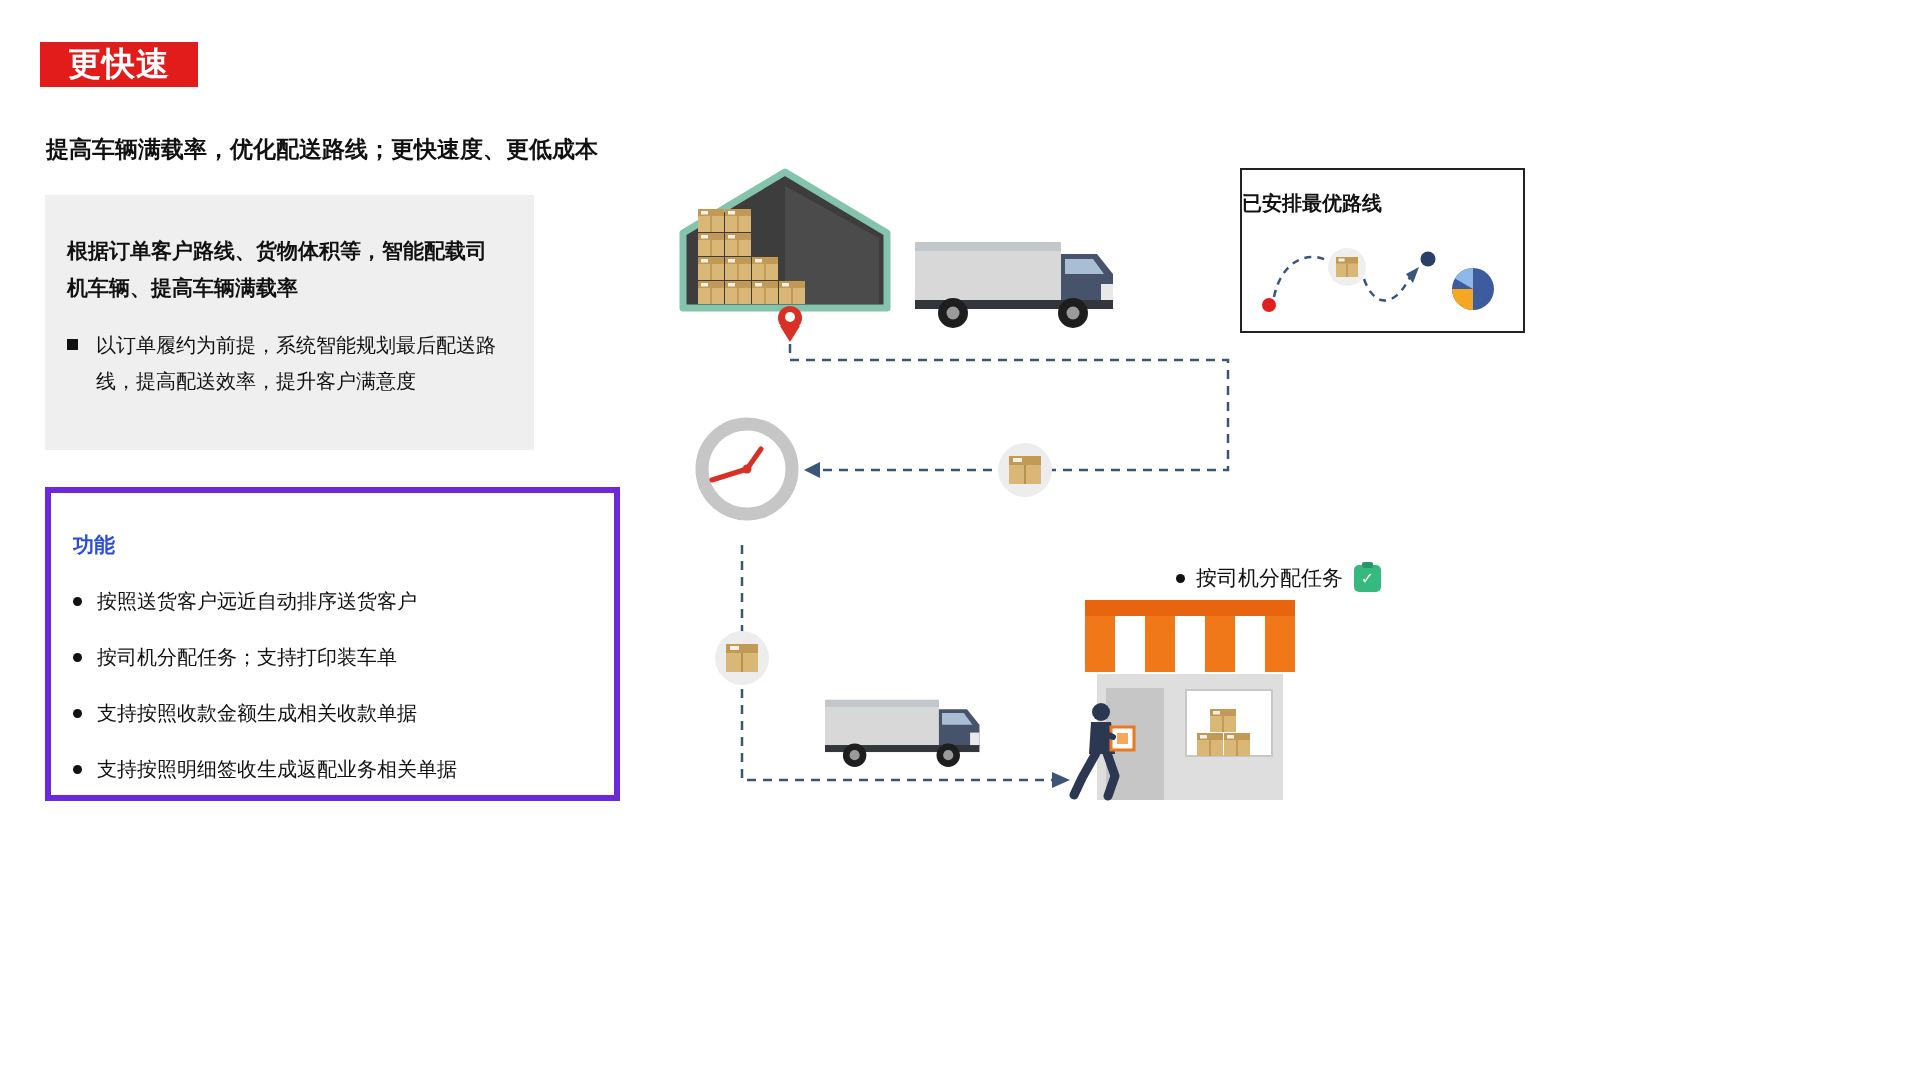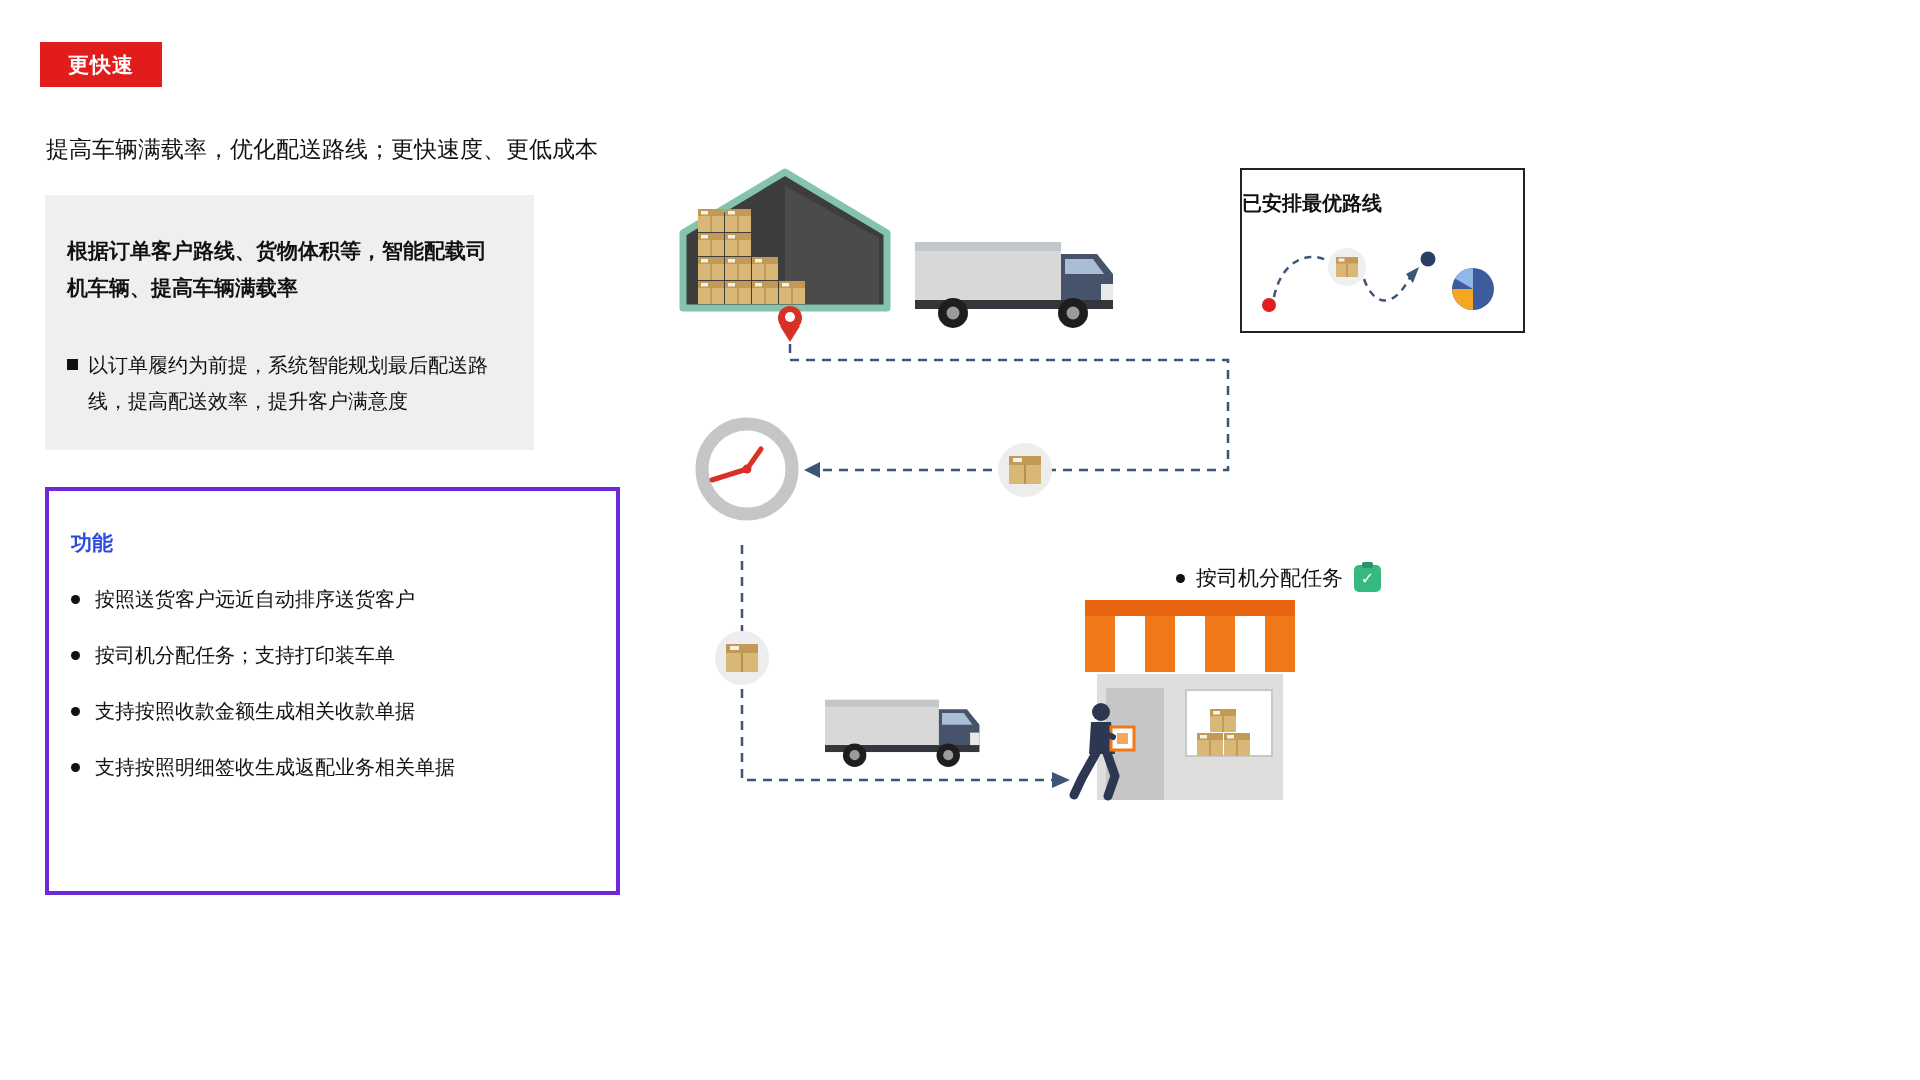--- a/index.html
+++ b/index.html
@@ -15,38 +15,38 @@
     background:#fff;
     font-family:"Liberation Sans","DejaVu Sans",sans-serif;
     position:relative;overflow:hidden;color:#111;
   }
   .slide{position:absolute;inset:0;background:#fff}
 
   
   .header{position:absolute;left:40px;top:42px;display:flex;align-items:center;gap:26px}
   .title{font-size:45px;font-weight:800;color:var(--title-blue);letter-spacing:1px;line-height:1.1}
   .badge{
-    background:var(--badge-red);color:#fff;font-size:21px;font-weight:700;
+    background:var(--badge-red);color:#fff;font-size:33px;font-weight:700;
     height:45px;padding:0 28px;display:flex;align-items:center;letter-spacing:1px;
   }
-  .subtitle{position:absolute;left:46px;top:134px;font-size:23px;font-weight:400}
+  .subtitle{position:absolute;left:46px;top:134px;font-size:23px;font-weight:700}
 
   
   .summary-box{
     position:absolute;left:45px;top:195px;width:489px;height:255px;
     background:#EFEFEF;padding:38px 28px 0 22px;
   }
   .summary-heading{font-size:21px;font-weight:700;line-height:1.75}
-  .summary-bullet{display:flex;gap:10px;margin-top:40px;font-size:20px;line-height:1.8}
+  .summary-bullet{display:flex;gap:18px;margin-top:20px;font-size:20px;line-height:1.8}
   .sq-bullet{width:11px;height:11px;background:#111;margin-top:12px;flex:none}
 
   
   .features-box{
-    position:absolute;left:45px;top:487px;width:575px;height:408px;
-    border:4px solid #6d28d9;background:#fff;padding:38px 24px 0 22px;
+    position:absolute;left:45px;top:487px;width:575px;height:314px;
+    border:6px solid #6d28d9;background:#fff;padding:38px 24px 0 22px;
   }
   .features-title{font-size:21px;font-weight:700;color:var(--title-blue)}
   .features-list{list-style:none;margin-top:12px}
   .features-list li{display:flex;align-items:center;gap:15px;font-size:20px;margin-top:29px}
   .dot-bullet{width:9px;height:9px;border-radius:50%;background:#111;flex:none}
 
   
   .route-card{
     position:absolute;left:1240px;top:168px;width:285px;height:165px;
     border:2px solid #222;background:#fff;

